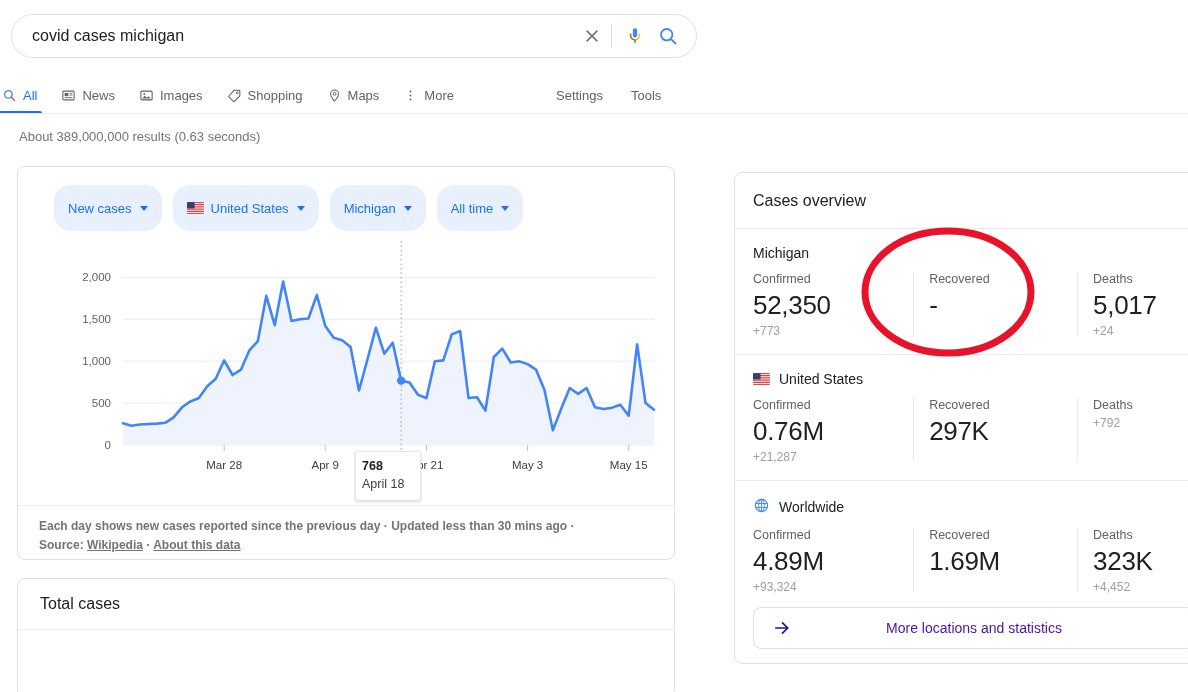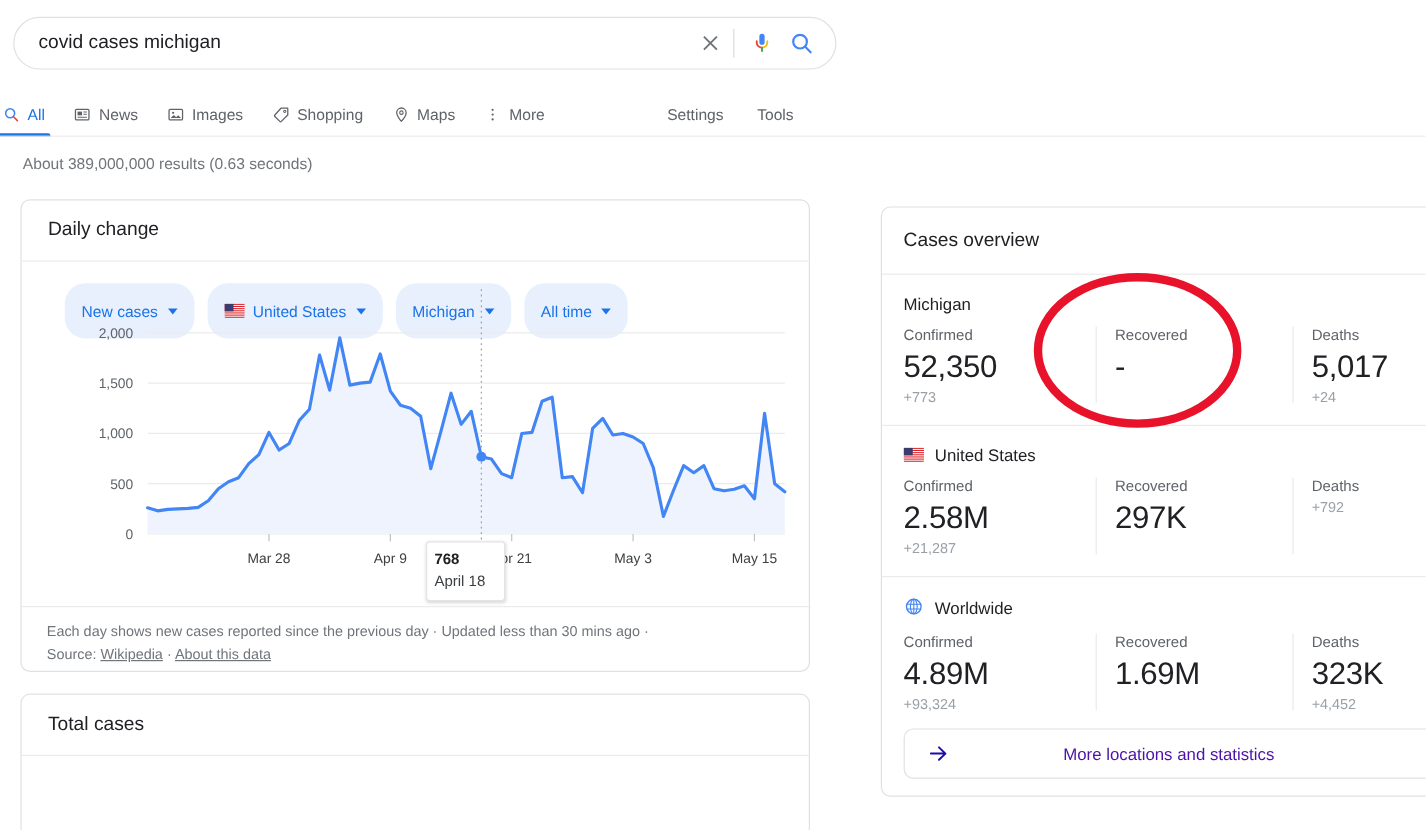--- a/index.html
+++ b/index.html
@@ -117,21 +117,21 @@
     padding: 6px 9px 7px 6px;
   }
   .tooltip .tt-val { font-size: 12.5px; font-weight: bold; color: #202124; line-height: 17px; }
   .tooltip .tt-date { font-size: 12.5px; color: #3c4043; line-height: 18px; }
 
   
   .chart-foot {
     position: absolute; left: 0; top: 338px; width: 658px; height: 69px;
     border-top: 1px solid #ebebeb;
     padding: 11px 0 0 21px;
-    font-size: 12px; color: #70757a; line-height: 19px;
+    font-size: 12px; color: #70757a; line-height: 19px; font-weight: bold;
   }
   .chart-foot a { color: #70757a; text-decoration: underline; cursor: pointer; }
 
   
   #cases-card {
     position: absolute; left: 734px; top: 172px; width: 480px; height: 492px;
     background: #fff; border: 1px solid #dfe1e5; border-radius: 8px;
   }
   .cases-head {
     height: 56px; display: flex; align-items: center; padding-left: 18px;
@@ -272,21 +272,20 @@
     <div class="navright">
       <span>Settings</span>
       <span>Tools</span>
     </div>
   </div>
   <div class="nav-rule"></div>
 
   <div class="resultstats">About 389,000,000 results (0.63 seconds)</div>
 
   <div class="card" id="daily-card">
-    <div class="card-head">Daily change</div>
 
     <div class="chips">
       <div class="chip">
         <span>New cases</span>
         <span class="caret"></span>
       </div>
       <div class="chip">
         <span>
           <svg class="flag" viewBox="0 0 19 13">
             <rect width="19" height="13" fill="#ffffff"></rect>
@@ -405,21 +404,21 @@
               <rect y="12" width="19" height="1"></rect>
             </g>
             <rect width="8.5" height="7" fill="#3c3b6e"></rect>
           </svg>
         </span>
         <span>United States</span>
       </div>
       <div class="stats">
         <div class="stat">
           <div class="stat-label">Confirmed</div>
-          <div class="stat-value">2.58M</div>
+          <div class="stat-value">0.76M</div>
           <div class="stat-delta">+21,287</div>
         </div>
         <div class="stat">
           <div class="stat-label">Recovered</div>
           <div class="stat-value">297K</div>
           <div class="stat-delta"></div>
         </div>
         <div class="stat">
           <div class="stat-label">Deaths</div>
           <div class="stat-delta">+792</div>

